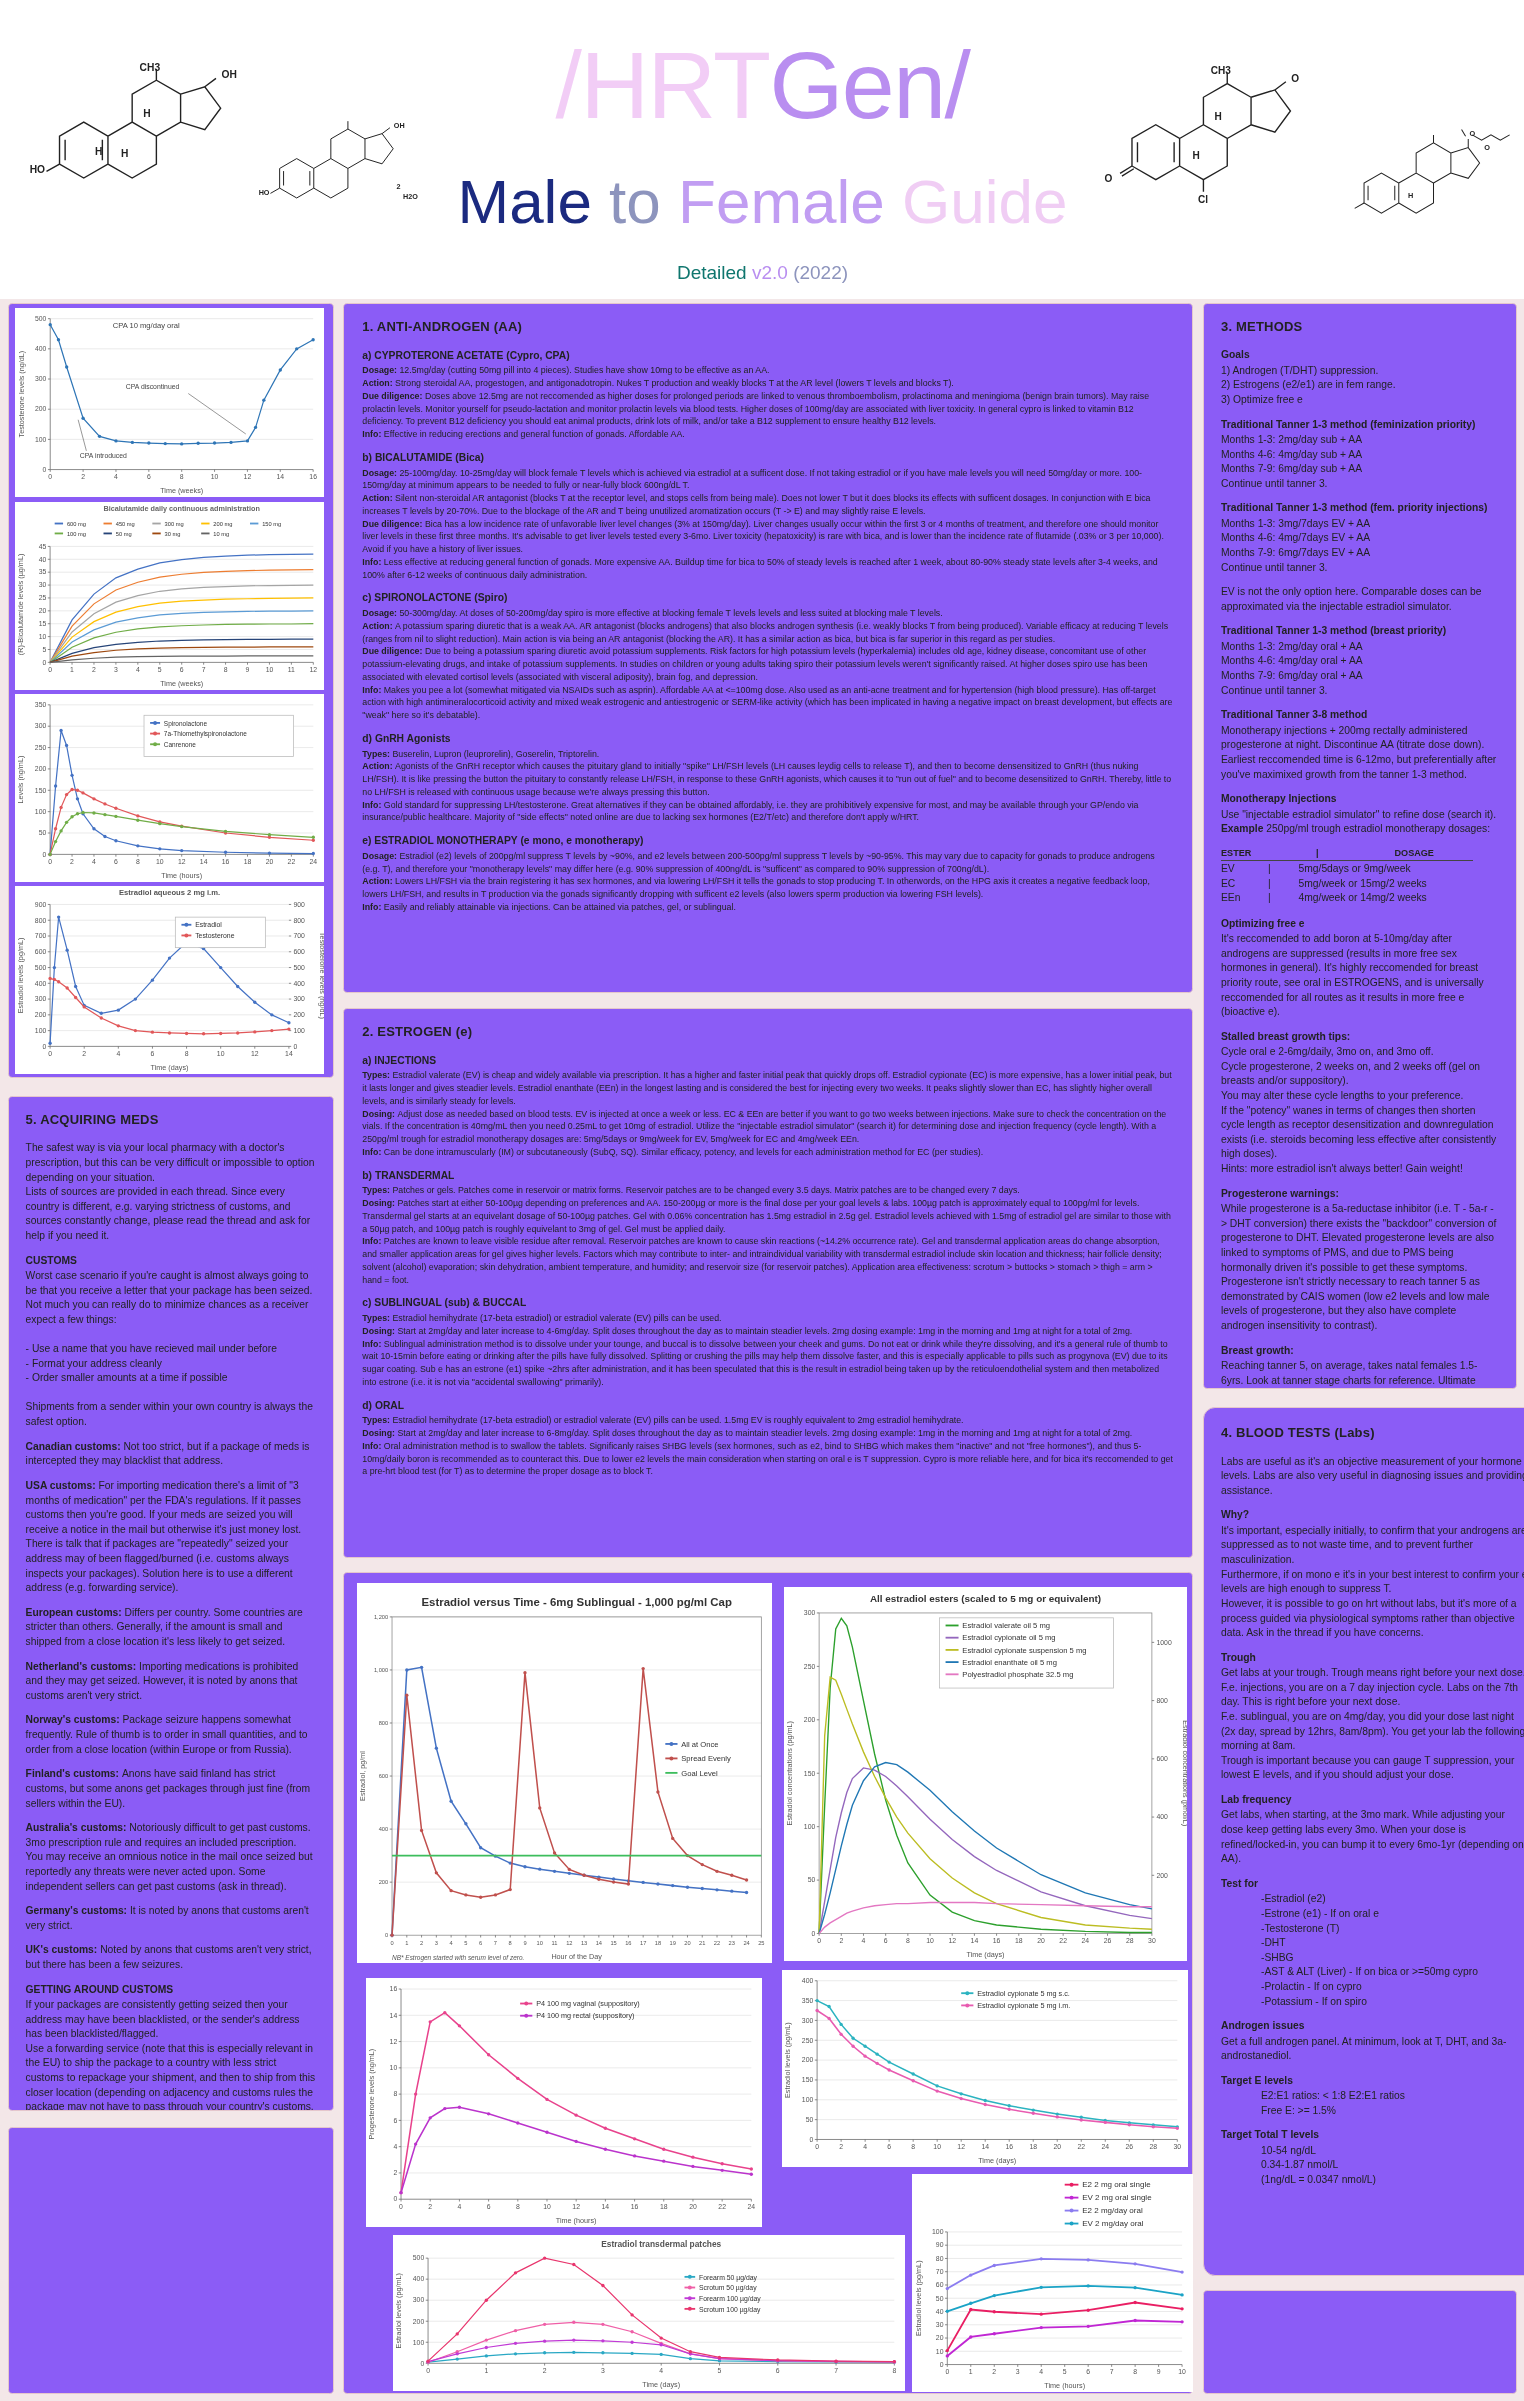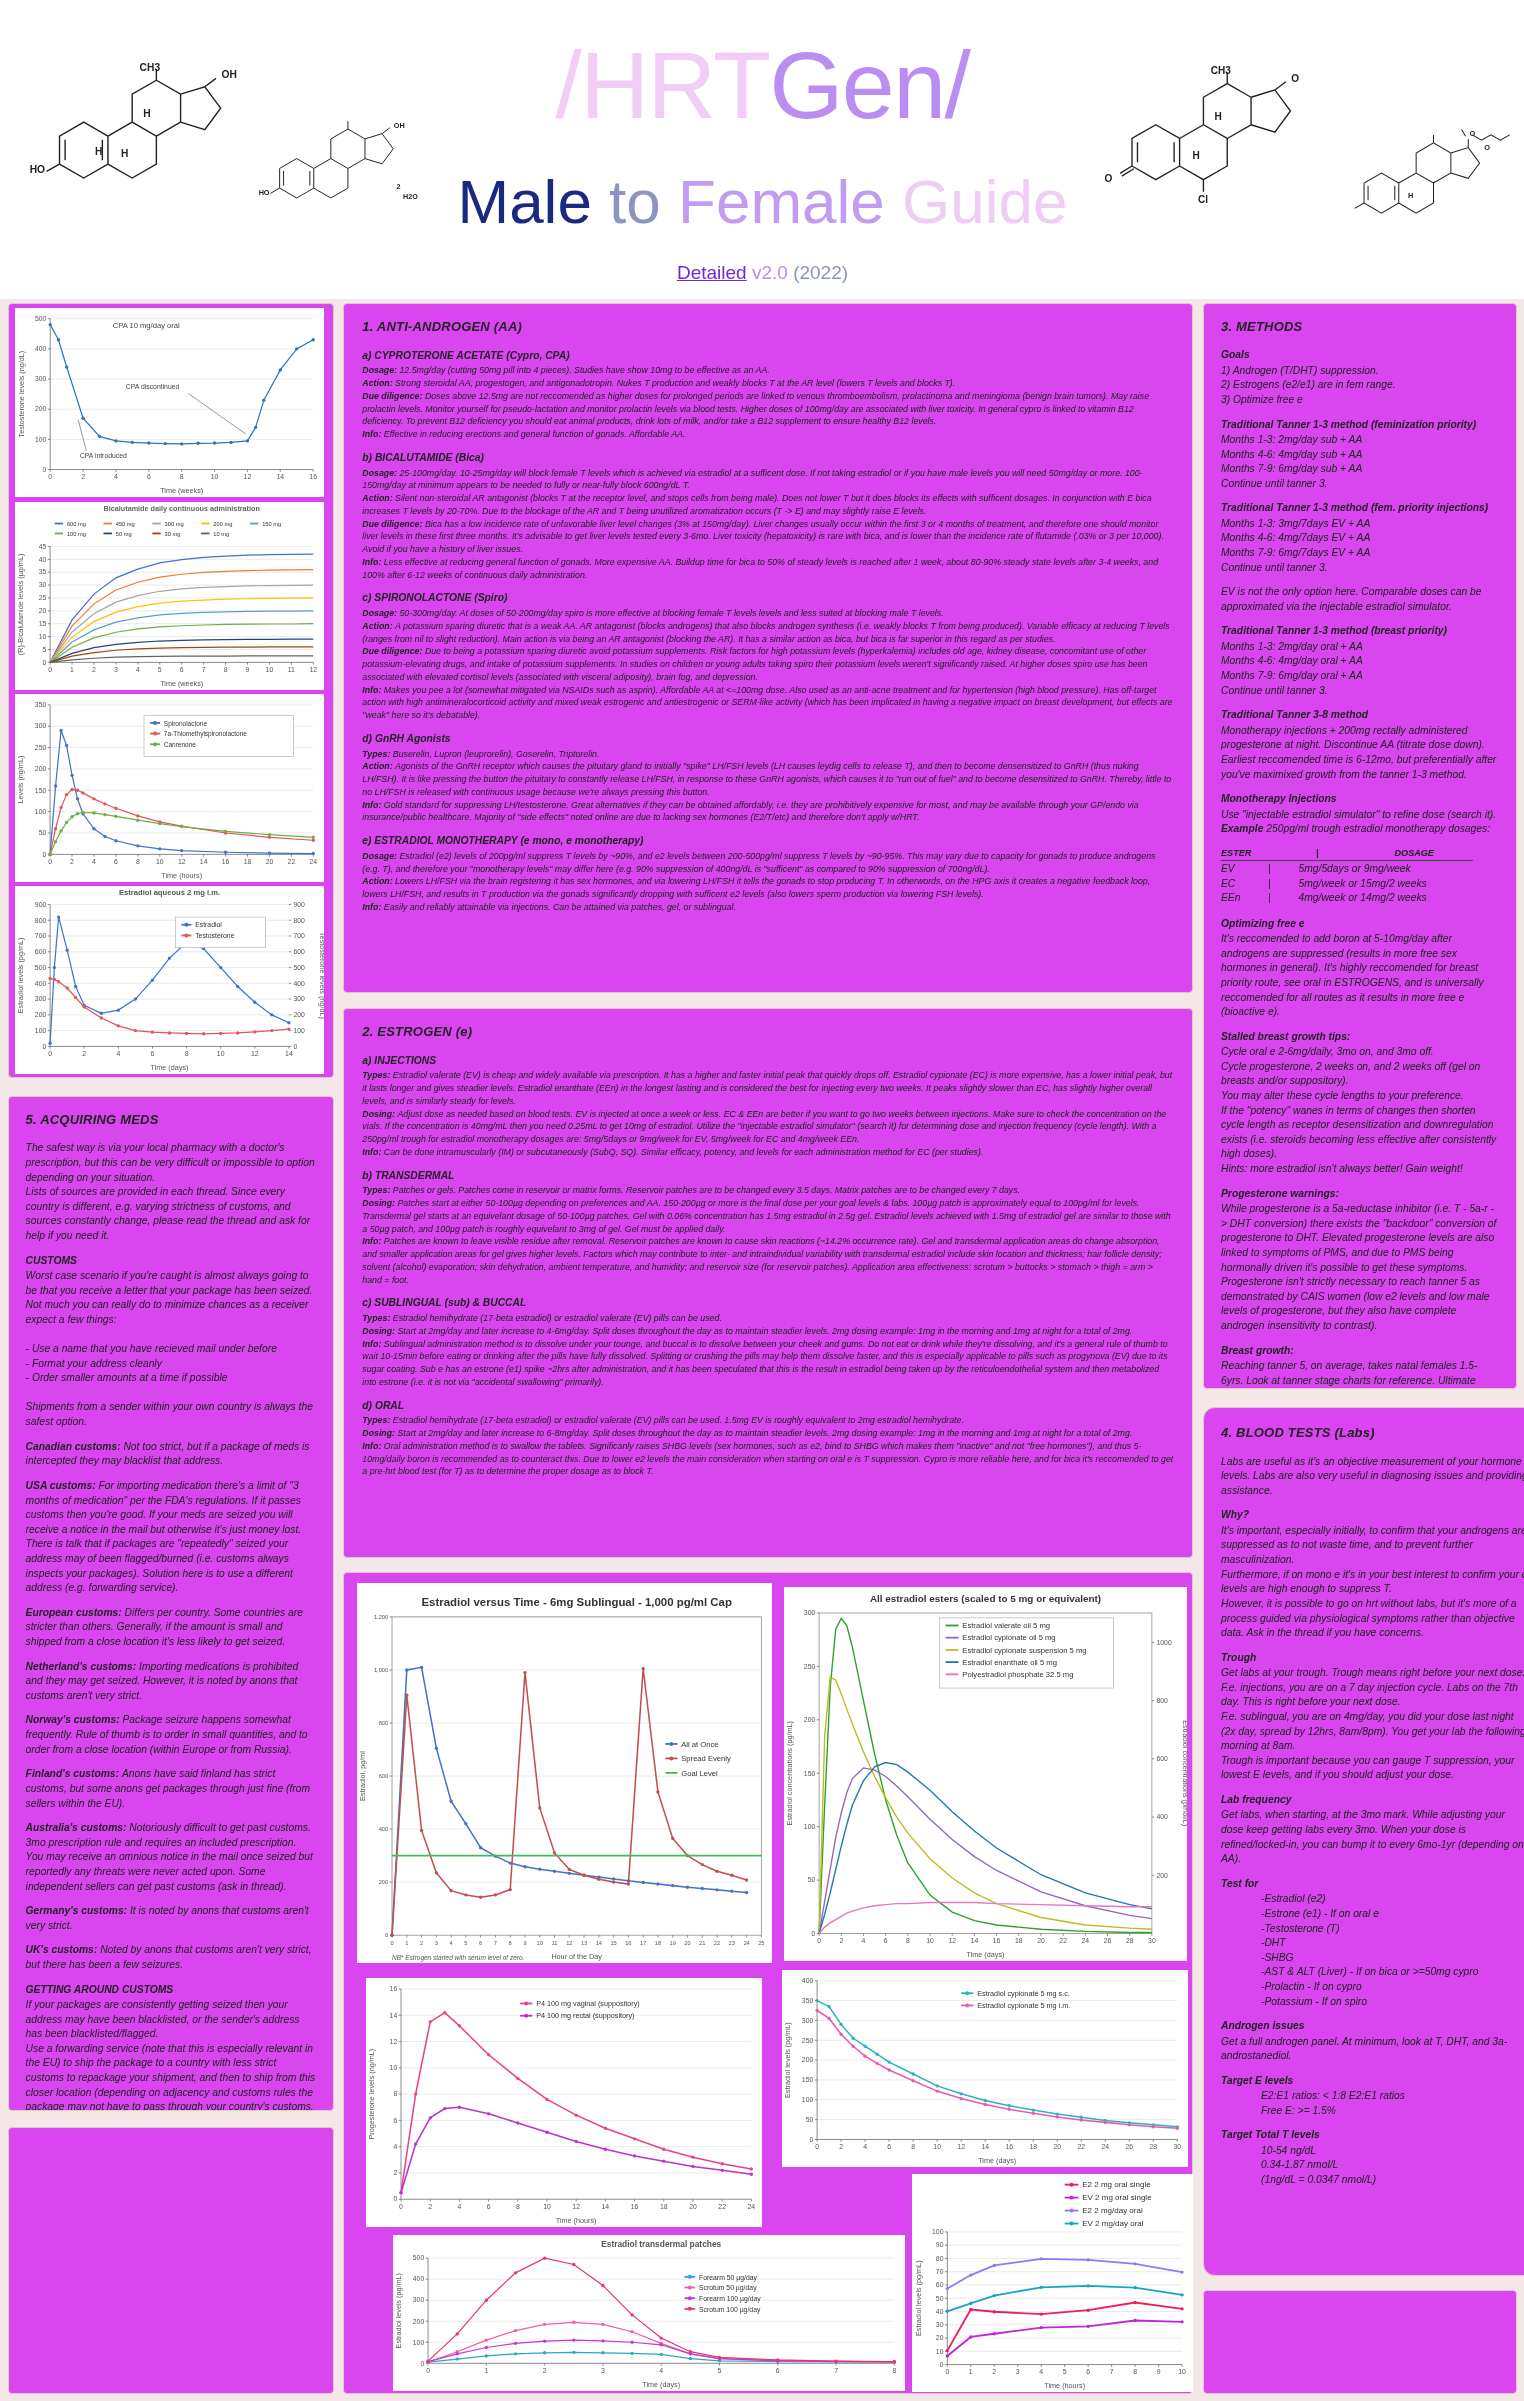--- a/index.html
+++ b/index.html
@@ -1,30 +1,30 @@
 <!DOCTYPE html>
 <html style="font-size:12.2px"><head>
 <meta charset="utf-8">
 <style>
   html,body{margin:0;padding:0;background:#fff;font-family:"Liberation Sans",sans-serif;}
   #page{position:relative;width:1525px;height:2401px;background:#fff;overflow:hidden;}
   #backdrop{position:absolute;left:0;top:299px;width:1525px;height:2103px;background:#f3e7e8;}
-  .pbox{position:absolute;background:#d946ef;border:1.5px solid #e5c6cc;border-radius:4.6px;box-sizing:border-box;overflow:hidden;font-style:italic;}
+  .pbox{position:absolute;background:#8b5cf6;border:1.5px solid #e5c6cc;border-radius:4.6px;box-sizing:border-box;overflow:hidden;}
   .chart{position:absolute;background:#fff;}
   .struct{position:absolute;}
   .struct svg path{stroke:#222;fill:none;stroke-width:1.5;}
   .struct svg text{fill:#222;font-weight:bold;}
 
   
   #title{position:absolute;left:0;top:30.5px;width:1525px;text-align:center;font-size:95px;letter-spacing:-1.5px;white-space:nowrap;}
   .t1{color:#f2cdf6;margin-top:24px;} .t2{color:#b98ef0;}
   #subtitle{position:absolute;left:0;top:166px;width:1525px;text-align:center;font-size:62px;white-space:nowrap;}
   .s1{color:#1b2a80;} .s2{color:#8d94bd;} .s3{color:#c19df2;} .s4{color:#f0cdf4;}
   #version{position:absolute;left:0;top:262px;width:1525px;text-align:center;font-size:19px;}
-  .v1{color:#6d28d9;text-decoration:underline;} .v2{color:#b98ef0;} .v3{color:#8d94bd;}
+  .v1{color:#0f766e;} .v2{color:#b98ef0;} .v3{color:#8d94bd;}
 
   
   .sec{color:#222;}
   .sec h2{font-size:13px;font-weight:bold;margin:0 0 12.2px 0;letter-spacing:0.2px;}
   .grp{margin-bottom:10px;}
   .grp h4{margin:0 0 0.8px 0;font-weight:bold;}
   .grp p{margin:0;}
   .mid{font-size:8.8px;line-height:1.45;}
   .mid .grp h4{font-size:10.3px;margin-top:3px;}
   .side{font-size:10.3px;line-height:1.42;}

